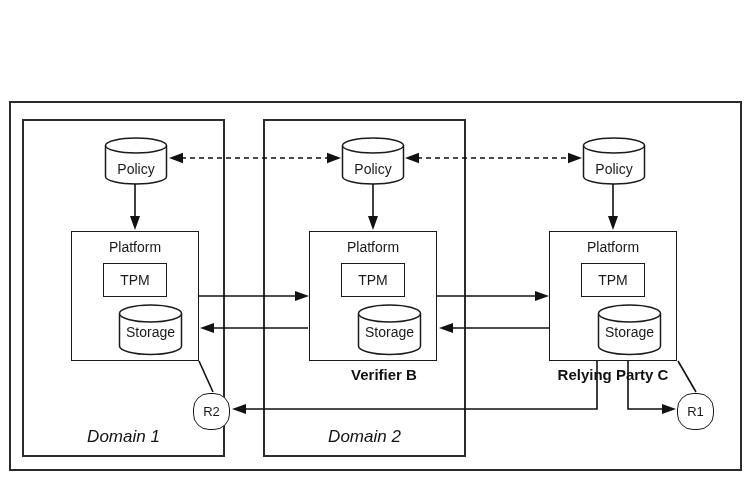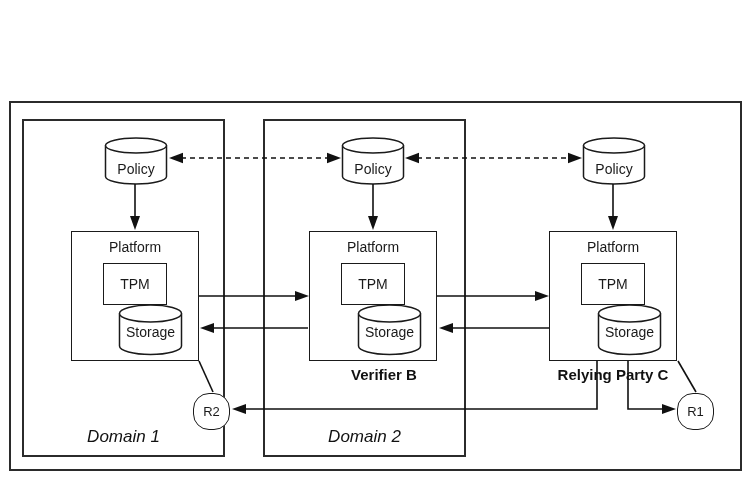--- a/index.html
+++ b/index.html
@@ -25,21 +25,21 @@
     font-style:italic; font-size:17px; color:#111;
   }
   .platform {
     position:absolute; top:231px; width:128px; height:130px;
     border:1.5px solid #1a1a1a; background:#ffffff;padding-left:19px;
   }
   .platform-label {
     position:absolute; top:7px; left:0; right:0; text-align:center; font-size:14px;
   }
   .tpm {
-    position:absolute; left:31px; top:31px; width:64px; height:42px;
+    position:absolute; left:31px; top:31px; width:64px; height:34px;
     border:1.5px solid #1a1a1a; background:#fff;
     display:flex; align-items:center; justify-content:center; font-size:14px;
   }
   .cyl { position:absolute; }
   .cyl svg { position:absolute; left:0; top:0; }
   .cyl-label {
     position:absolute; left:0; right:0; text-align:center; font-size:14px;
   }
   .policy-cyl { width:64px; height:48px; top:137px; }
   .policy-cyl .cyl-label { top:24px; }

